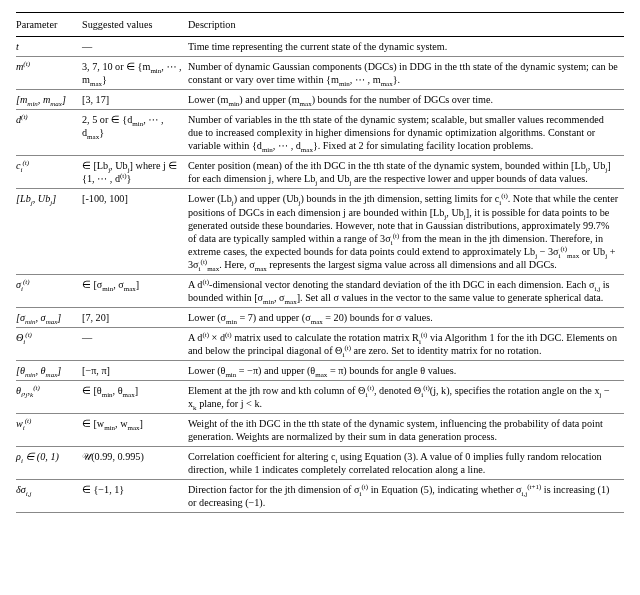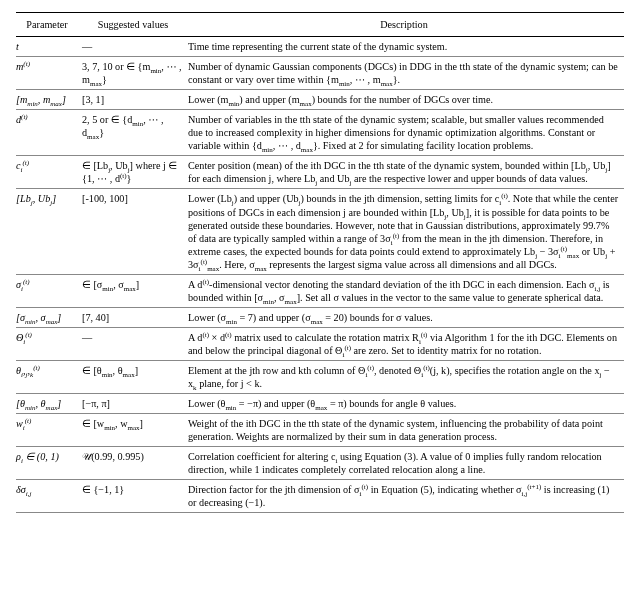--- a/index.html
+++ b/index.html
@@ -11,21 +11,21 @@
     background: #fff;
     width: 640px;
     box-sizing: border-box;
     line-height: 1.28;
   }
   table {
     width: 100%;
     border-collapse: collapse;
   }
   th {
-    text-align: center;
+    text-align: left;
     font-weight: normal;
     padding: 5px 4px 5px 0;
     border-top: 1px solid #000;
     border-bottom: 1px solid #000;
     vertical-align: top;
   }
   td {
     padding: 3px 4px 3px 0;
     vertical-align: top;
     border-bottom: 0.5px solid #888;
@@ -58,21 +58,21 @@
         <td class="vals">—</td>
         <td>Time time representing the current state of the dynamic system.</td>
       </tr>
       <tr>
         <td class="param">m<sup>(t)</sup></td>
         <td class="vals">3, 7, 10 or ∈ {m<sub>min</sub>, ⋯ , m<sub>max</sub>}</td>
         <td>Number of dynamic Gaussian components (DGCs) in DDG in the tth state of the dynamic system; can be constant or vary over time within {m<sub>min</sub>, ⋯ , m<sub>max</sub>}.</td>
       </tr>
       <tr>
         <td class="param">[m<sub>min</sub>, m<sub>max</sub>]</td>
-        <td class="vals">[3, 1]</td>
+        <td class="vals">[3, 17]</td>
         <td>Lower (m<sub>min</sub>) and upper (m<sub>max</sub>) bounds for the number of DGCs over time.</td>
       </tr>
       <tr>
         <td class="param">d<sup>(t)</sup></td>
         <td class="vals">2, 5 or ∈ {d<sub>min</sub>, ⋯ , d<sub>max</sub>}</td>
         <td>Number of variables in the tth state of the dynamic system; scalable, but smaller values recommended due to increased complexity in higher dimensions for dynamic optimization algorithms. Constant or variable within {d<sub>min</sub>, ⋯ , d<sub>max</sub>}. Fixed at 2 for simulating facility location problems.</td>
       </tr>
       <tr>
         <td class="param">c<sub>i</sub><sup>(t)</sup></td>
         <td class="vals">∈ [Lb<sub>j</sub>, Ub<sub>j</sub>] where j ∈ {1, ⋯ , d<sup>(t)</sup>}</td>
@@ -83,37 +83,37 @@
         <td class="vals">[-100, 100]</td>
         <td>Lower (Lb<sub>j</sub>) and upper (Ub<sub>j</sub>) bounds in the jth dimension, setting limits for c<sub>i</sub><sup>(t)</sup>. Note that while the center positions of DGCs in each dimension j are bounded within [Lb<sub>j</sub>, Ub<sub>j</sub>], it is possible for data points to be generated outside these boundaries. However, note that in Gaussian distributions, approximately 99.7% of data are typically sampled within a range of 3σ<sub>i</sub><sup>(t)</sup> from the mean in the jth dimension. Therefore, in extreme cases, the expected bounds for data points could extend to approximately Lb<sub>j</sub> − 3σ<sub>i</sub><sup>(t)</sup><sub>max</sub> or Ub<sub>j</sub> + 3σ<sub>i</sub><sup>(t)</sup><sub>max</sub>. Here, σ<sub>max</sub> represents the largest sigma value across all dimensions and all DGCs.</td>
       </tr>
       <tr>
         <td class="param">σ<sub>i</sub><sup>(t)</sup></td>
         <td class="vals">∈ [σ<sub>min</sub>, σ<sub>max</sub>]</td>
         <td>A d<sup>(t)</sup>-dimensional vector denoting the standard deviation of the ith DGC in each dimension. Each σ<sub>i,j</sub> is bounded within [σ<sub>min</sub>, σ<sub>max</sub>]. Set all σ values in the vector to the same value to generate spherical data.</td>
       </tr>
       <tr>
         <td class="param">[σ<sub>min</sub>, σ<sub>max</sub>]</td>
-        <td class="vals">[7, 40]</td>
+        <td class="vals">[7, 20]</td>
         <td>Lower (σ<sub>min</sub> = 7) and upper (σ<sub>max</sub> = 20) bounds for σ values.</td>
       </tr>
       <tr>
         <td class="param">Θ<sub>i</sub><sup>(t)</sup></td>
         <td class="vals">—</td>
         <td>A d<sup>(t)</sup> × d<sup>(t)</sup> matrix used to calculate the rotation matrix R<sub>i</sub><sup>(t)</sup> via Algorithm 1 for the ith DGC. Elements on and below the principal diagonal of Θ<sub>i</sub><sup>(t)</sup> are zero. Set to identity matrix for no rotation.</td>
       </tr>
       <tr>
+        <td class="param">[θ<sub>min</sub>, θ<sub>max</sub>]</td>
+        <td class="vals">[−π, π]</td>
+        <td>Lower (θ<sub>min</sub> = −π) and upper (θ<sub>max</sub> = π) bounds for angle θ values.</td>
+      </tr>
+      <tr>
         <td class="param">θ<sub>i</sub>,<sub>j</sub>,<sub>k</sub><sup>(t)</sup></td>
         <td class="vals">∈ [θ<sub>min</sub>, θ<sub>max</sub>]</td>
         <td>Element at the jth row and kth column of Θ<sub>i</sub><sup>(t)</sup>, denoted Θ<sub>i</sub><sup>(t)</sup>(j, k), specifies the rotation angle on the x<sub>j</sub> − x<sub>k</sub> plane, for j &lt; k.</td>
-      </tr>
-      <tr>
-        <td class="param">[θ<sub>min</sub>, θ<sub>max</sub>]</td>
-        <td class="vals">[−π, π]</td>
-        <td>Lower (θ<sub>min</sub> = −π) and upper (θ<sub>max</sub> = π) bounds for angle θ values.</td>
       </tr>
       <tr>
         <td class="param">w<sub>i</sub><sup>(t)</sup></td>
         <td class="vals">∈ [w<sub>min</sub>, w<sub>max</sub>]</td>
         <td>Weight of the ith DGC in the tth state of the dynamic system, influencing the probability of data point generation. Weights are normalized by their sum in data generation process.</td>
       </tr>
       <tr>
         <td class="param">ρ<sub>i</sub> ∈ (0, 1)</td>
         <td class="vals"><span class="nrm">𝒰</span>(0.99, 0.995)</td>
         <td>Correlation coefficient for altering c<sub>i</sub> using Equation (3). A value of 0 implies fully random relocation direction, while 1 indicates completely correlated relocation along a line.</td>

